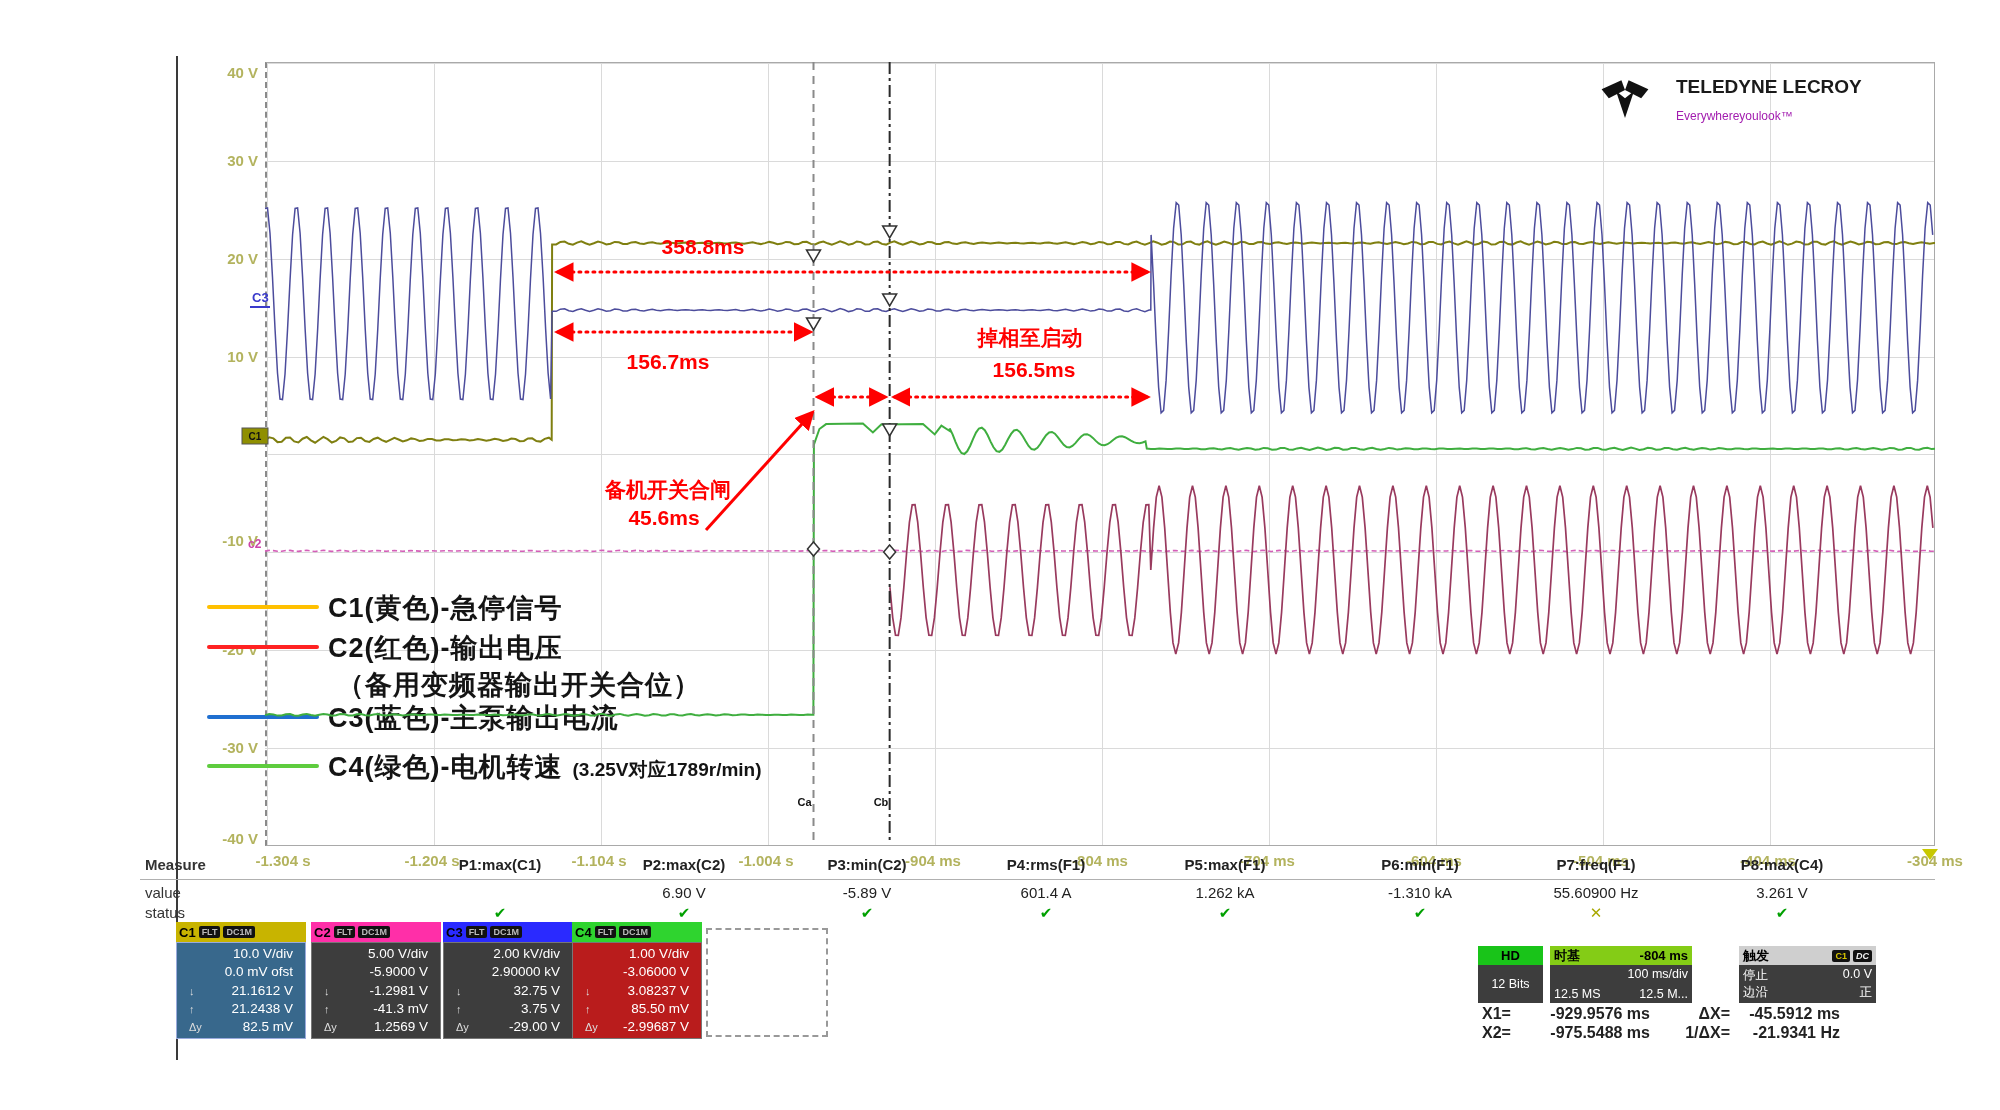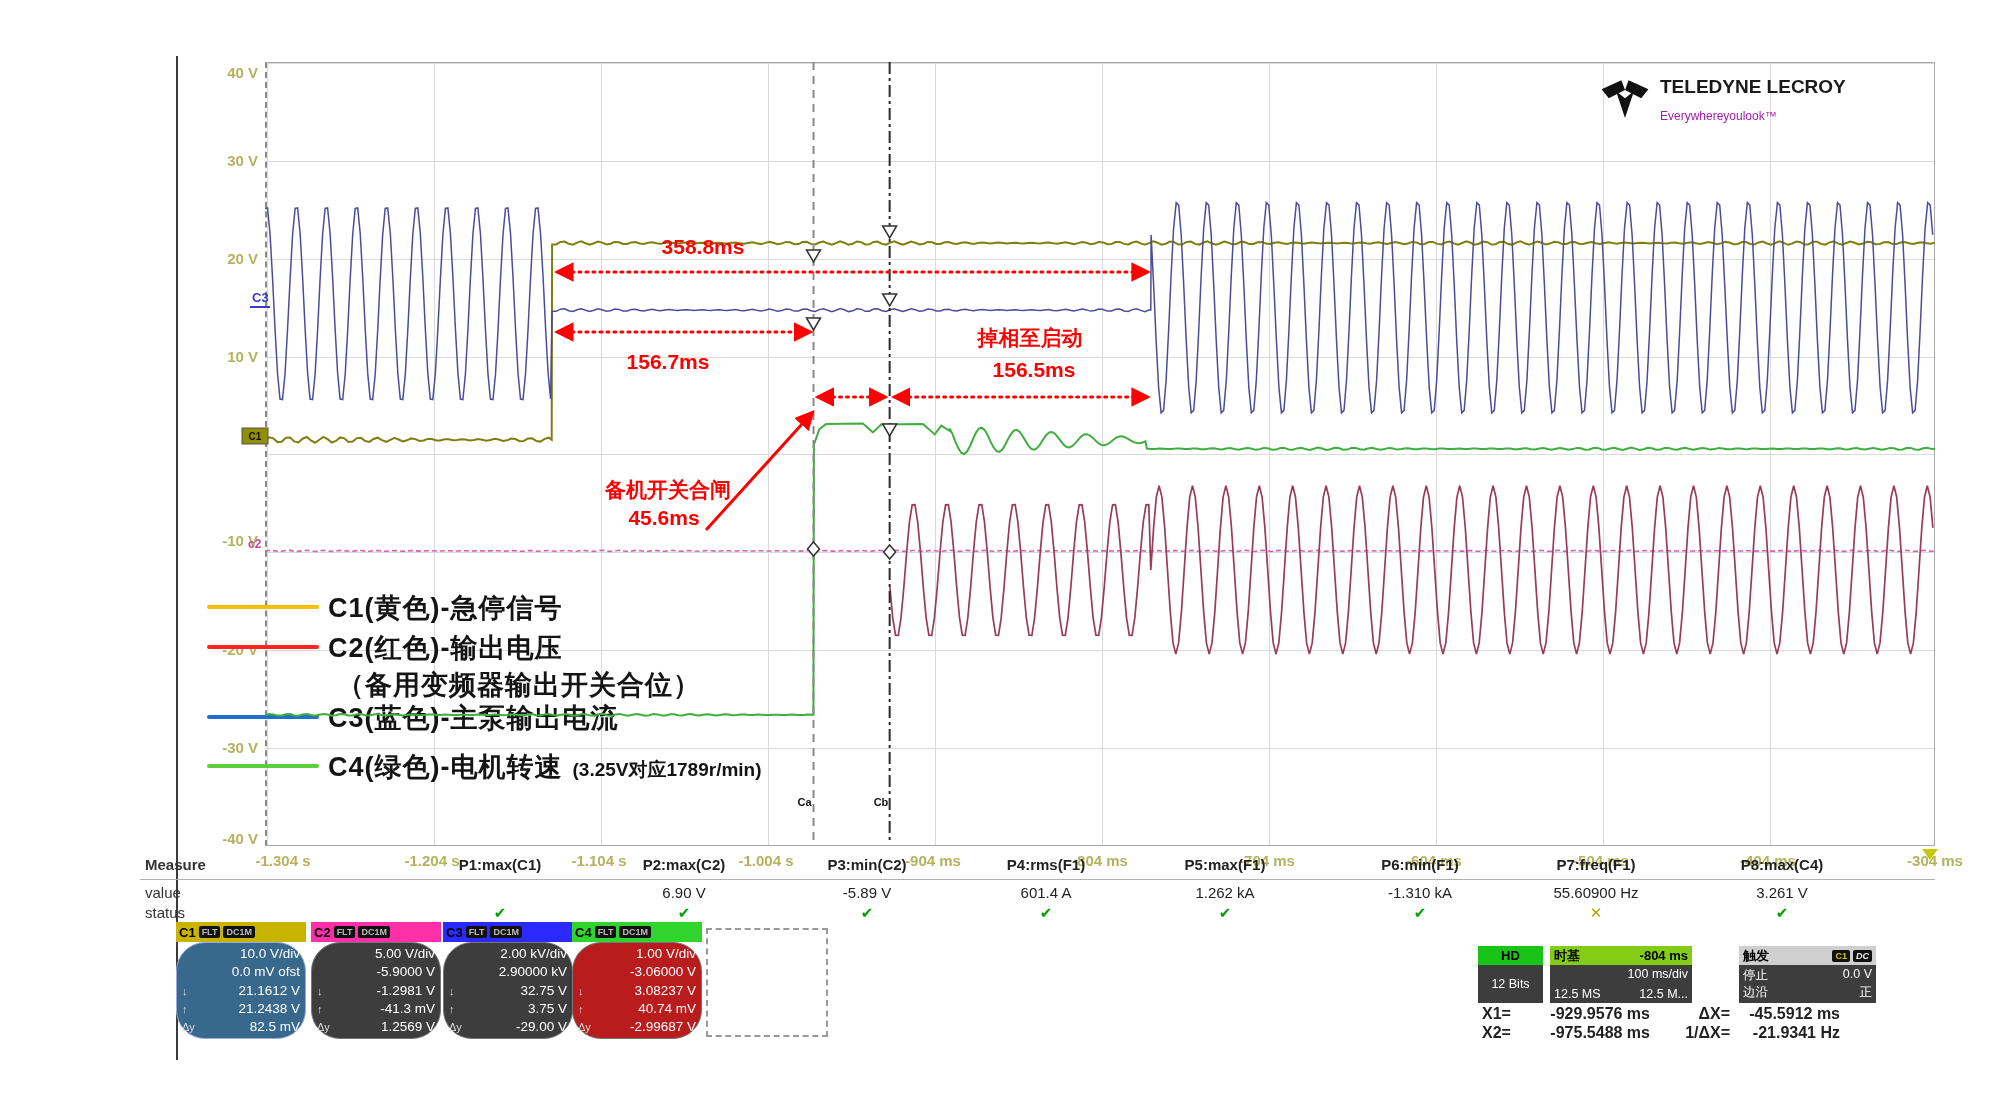--- a/index.html
+++ b/index.html
@@ -6,37 +6,37 @@
     font-family:"Liberation Sans","DejaVu Sans",sans-serif;}
   .page{position:relative;width:2000px;height:1110px;background:#fff;overflow:hidden;}
   .page-edge{position:absolute;left:176px;top:56px;width:2px;height:1004px;background:#3a3a3a;}
   .grid{position:absolute;left:265px;top:62px;width:1670px;height:784px;background:#fff;
     background-image:
       repeating-linear-gradient(to right,#dadada 0 1px,transparent 1px 167px),
       repeating-linear-gradient(to bottom,#dadada 0 1px,transparent 1px 97.875px);
     border:1px solid #a9a9a9;border-left:2px dashed #8a8a8a;box-sizing:border-box;}
   .ylab{position:absolute;width:60px;text-align:right;color:#b3b35e;font-size:15px;font-weight:600;transform:translateY(-50%);}
   .xlab{position:absolute;color:#b3b35e;font-size:15px;font-weight:600;transform:translateX(-50%);white-space:nowrap;}
-  .logo{position:absolute;left:1598px;top:76px;display:flex;align-items:center;gap:8px;z-index:2;}
+  .logo{position:absolute;left:1598px;top:76px;display:flex;align-items:center;gap:24px;z-index:2;}
   .logo-name{font-size:19px;font-weight:800;color:#1a1a1a;letter-spacing:0px;white-space:nowrap;}
   .logo-tag{font-size:12px;color:#a21caf;margin-top:11px;}
   .legend-row{position:absolute;white-space:nowrap;z-index:1;}
   .legend-swatch{position:absolute;height:4px;width:112px;border-radius:2px;}
   .legend-text{font-size:27px;font-weight:600;color:#141414;letter-spacing:1px;}
   .legend-note{font-size:19px;font-weight:600;color:#141414;margin-left:10px;}
   .mrow-label{position:absolute;left:145px;font-size:15px;color:#333;}
   .mhead{position:absolute;transform:translateX(-50%);font-size:15px;font-weight:bold;color:#222;white-space:nowrap;}
   .mval{position:absolute;transform:translateX(-50%);font-size:15px;color:#222;white-space:nowrap;}
   .mstat{position:absolute;transform:translateX(-50%);font-size:15px;font-weight:bold;}
   .hairline{position:absolute;left:140px;top:879px;width:1795px;height:1px;background:#b0b0b0;}
   .chbox{position:absolute;width:130px;top:922px;}
   .chhead{height:20px;display:flex;align-items:center;gap:3px;padding:0 3px;box-sizing:border-box;}
   .chid{font-size:13px;font-weight:bold;}
   .chbadge{background:#111;color:#bbb;font-size:9px;font-weight:bold;padding:1px 3px;border-radius:2px;}
-  .chbody{height:97px;padding:2px 5px;box-sizing:border-box;display:flex;flex-direction:column;justify-content:space-between;border-radius:29px;}
+  .chbody{height:97px;padding:2px 12px;box-sizing:border-box;display:flex;flex-direction:column;justify-content:space-between;}
   .chline{display:flex;justify-content:space-between;align-items:baseline;color:#fff;font-size:13.5px;line-height:18px;white-space:nowrap;}
   .chpfx{font-size:11px;color:#ddd;}
   .emptybox{position:absolute;left:706px;top:928px;width:122px;height:109px;border:2px dashed #999;box-sizing:border-box;background:#fff;}
   .rbox{position:absolute;top:946px;}
   .rhead{height:19px;display:flex;align-items:center;justify-content:space-between;padding:0 4px;font-size:13px;font-weight:bold;box-sizing:border-box;}
   .rbody{background:#3d3d3d;color:#fff;font-size:12.5px;padding:2px 4px;box-sizing:border-box;height:38px;
     display:flex;flex-direction:column;justify-content:space-between;}
   .rline{display:flex;justify-content:space-between;white-space:nowrap;}
   .cursor-readout{position:absolute;left:1482px;top:1004px;font-size:16px;font-weight:600;color:#222;}
   .crrow{display:flex;white-space:nowrap;line-height:19px;}
@@ -234,21 +234,21 @@
           <div class="chline">
             <span class="chpfx"></span>
             <span>-3.06000 V</span>
           </div>
           <div class="chline">
             <span class="chpfx">↓</span>
             <span>3.08237 V</span>
           </div>
           <div class="chline">
             <span class="chpfx">↑</span>
-            <span>40.74 mV</span>
+            <span>85.50 mV</span>
           </div>
           <div class="chline">
             <span class="chpfx">Δy</span>
             <span>-2.99687 V</span>
           </div>
         </div>
       </div>
     </div>
   <div class="emptybox"></div>
 

